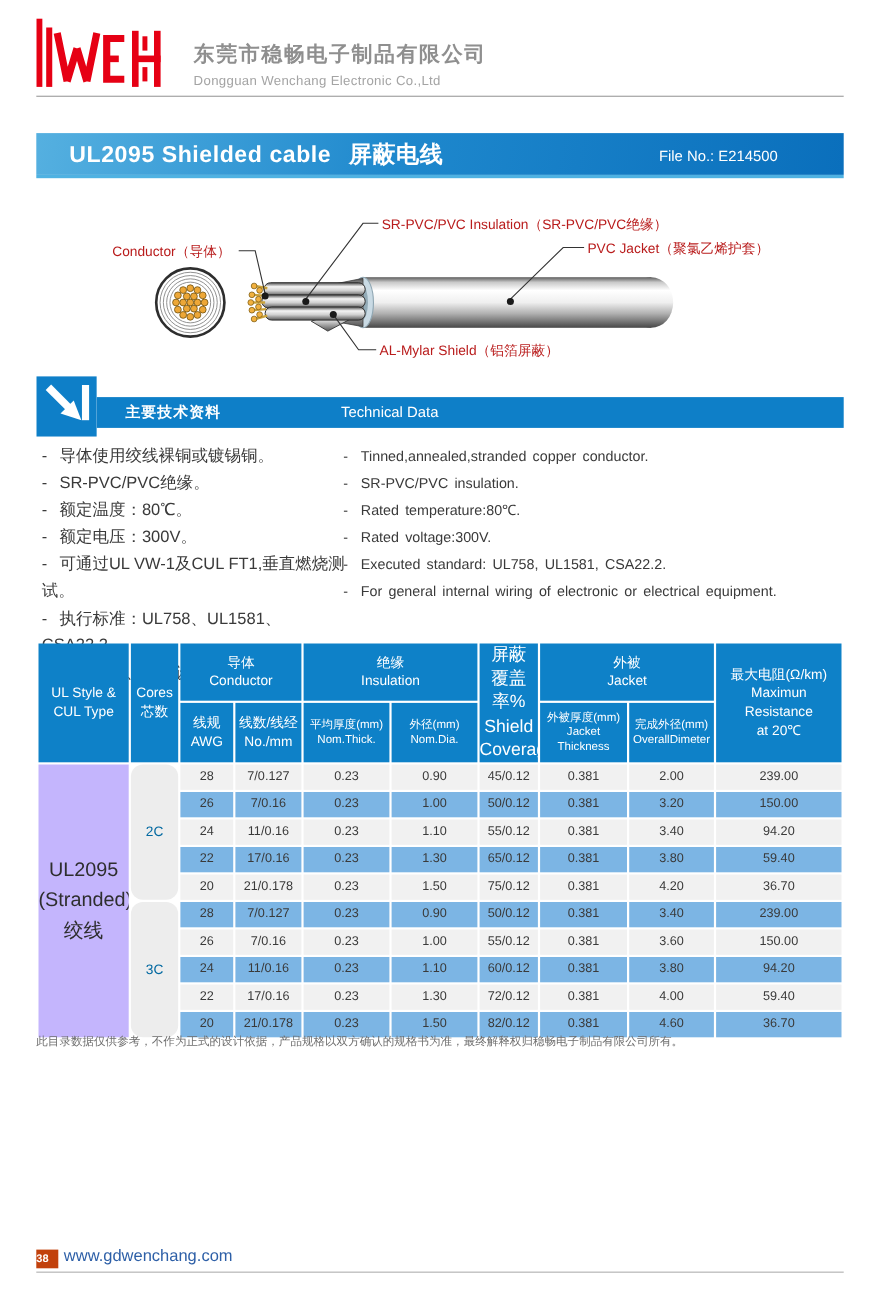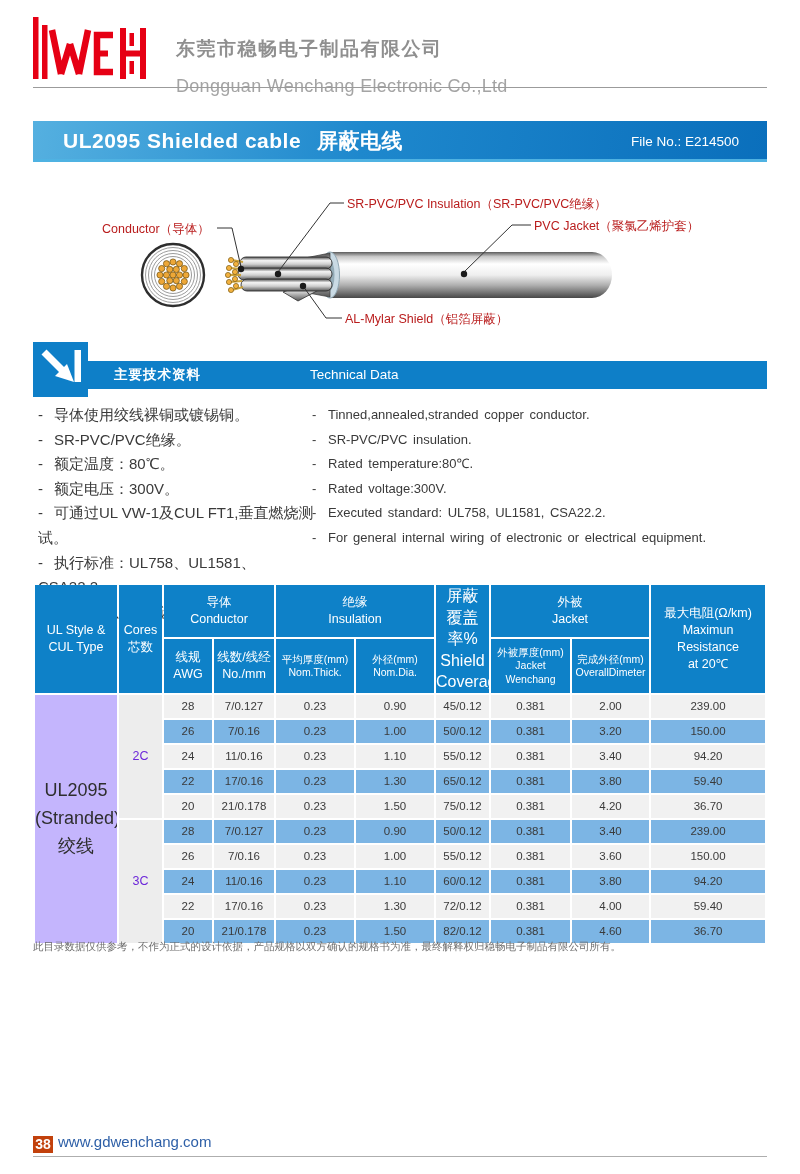--- a/index.html
+++ b/index.html
@@ -3,31 +3,31 @@
 <meta charset="utf-8">
 <style>
   html,body{margin:0;padding:0;background:#ffffff;}
   .page{position:relative;width:800px;height:1174px;background:#fff;
         font-family:"Liberation Sans",sans-serif;overflow:hidden;color:#333;}
   .abs{position:absolute;}
   .pre{white-space:pre-line;}
 
   
   .company-cn{font-size:19px;font-weight:600;color:#8f8f8f;letter-spacing:1.5px;}
-  .company-en{font-size:18px;color:#a4a4a4;margin-top:14px;letter-spacing:.3px;}
+  .company-en{font-size:12px;color:#a4a4a4;margin-top:4px;letter-spacing:.3px;}
   .header-rule{left:33px;top:87px;width:734px;height:0;border-top:1.5px solid #9b9b9b;}
 
   
   .title-bar{left:33px;top:121px;width:734px;height:38px;
     background:linear-gradient(100deg,#55b0e0 0%,#1e88cd 45%,#0a6fbc 100%);
     border-bottom:3px solid #4fb2e2;}
   .title-main{position:absolute;left:30px;top:0;height:38px;line-height:39px;
     color:#fff;font-size:21px;font-weight:bold;letter-spacing:.5px;}
   .title-cn{margin-left:16px;}
-  .file-no{position:absolute;left:598px;top:0;height:32px;line-height:42px;
+  .file-no{position:absolute;left:566px;top:0;height:32px;line-height:42px;
     color:#fff;font-size:13.5px;text-align:center;}
 
   
   .diagram{left:80px;top:180px;width:640px;height:160px;}
   .diag-label{position:absolute;font-size:12.5px;color:#b91c1c;white-space:nowrap;}
 
   
   .section-icon{left:33px;top:342px;width:55px;height:55px;}
   .section-bar{left:88px;top:361px;width:679px;height:28px;background:#0e7fc8;}
   .section-cn{position:absolute;left:26px;top:0;height:28px;line-height:28px;
@@ -46,27 +46,27 @@
     border-collapse:separate;border-spacing:2px;table-layout:fixed;}
   .spec-table th,.spec-table td{padding:0;text-align:center;vertical-align:middle;overflow:hidden;}
   .spec-table th{background:#0e81c8;color:#fff;font-weight:400;font-size:12.5px;line-height:1.35;}
   .spec-table th.sub{font-size:10.5px;line-height:1.3;}
   .spec-table th.small4{font-size:16px;line-height:1.35;}
   .spec-table tr.hrow1 th{height:40px;}
   .spec-table tr.hrow2 th{height:40px;}
   .spec-table td{height:23px;font-size:11.5px;color:#3a3a3a;}
   td.white{background:#f1f1f1;}
   td.blue{background:#7cb5e4;}
-  td.cores-cell{background:#ededed;font-size:12.5px;color:#6d28d9;}
+  td.cores-cell{background:#ededed;font-size:12.5px;color:#0369a1;border-radius:11px;}
   td.type-cell{background:#c4b5fd;font-size:18px;color:#2e2e2e;line-height:1.55;white-space:pre-line;}
 
   
   .note{left:33px;top:940px;width:734px;font-size:10.5px;color:#6e6e6e;}
   .page-num{left:33px;top:1136px;width:20px;height:17px;background:#c2410c;color:#fff;
-    font-size:14px;font-weight:bold;text-align:center;line-height:17px;}
+    font-size:10px;font-weight:bold;text-align:left;line-height:17px;}
   .website{left:58px;top:1133px;font-size:15px;color:#2d5fa7;text-decoration:none;}
   .footer-rule{left:33px;top:1156px;width:734px;height:0;border-top:1.5px solid #aeaeae;}
 </style>
 </head>
 <body>
 
 <div class="page">
 
   <div class="abs" style="left:33px;top:16px;width:132px;height:64px;">
     <svg width="132" height="64" viewBox="0 0 132 64">
@@ -275,21 +275,21 @@
       <tr class="hrow2">
         <th class="pre">线规
 AWG</th>
         <th class="pre">线数/线经
 No./mm</th>
         <th class="pre sub">平均厚度(mm)
 Nom.Thick.</th>
         <th class="pre sub">外径(mm)
 Nom.Dia.</th>
         <th class="pre sub">外被厚度(mm)
-Jacket Wenchang</th>
+Jacket Thickness</th>
         <th class="pre sub">完成外径(mm)
 OverallDimeter</th>
       </tr>
     </thead>
     <tbody>
         <tr>
           <td class="type-cell" rowspan="10">UL2095
 (Stranded)
 绞线</td>
           <td class="cores-cell" rowspan="5">2C</td>

